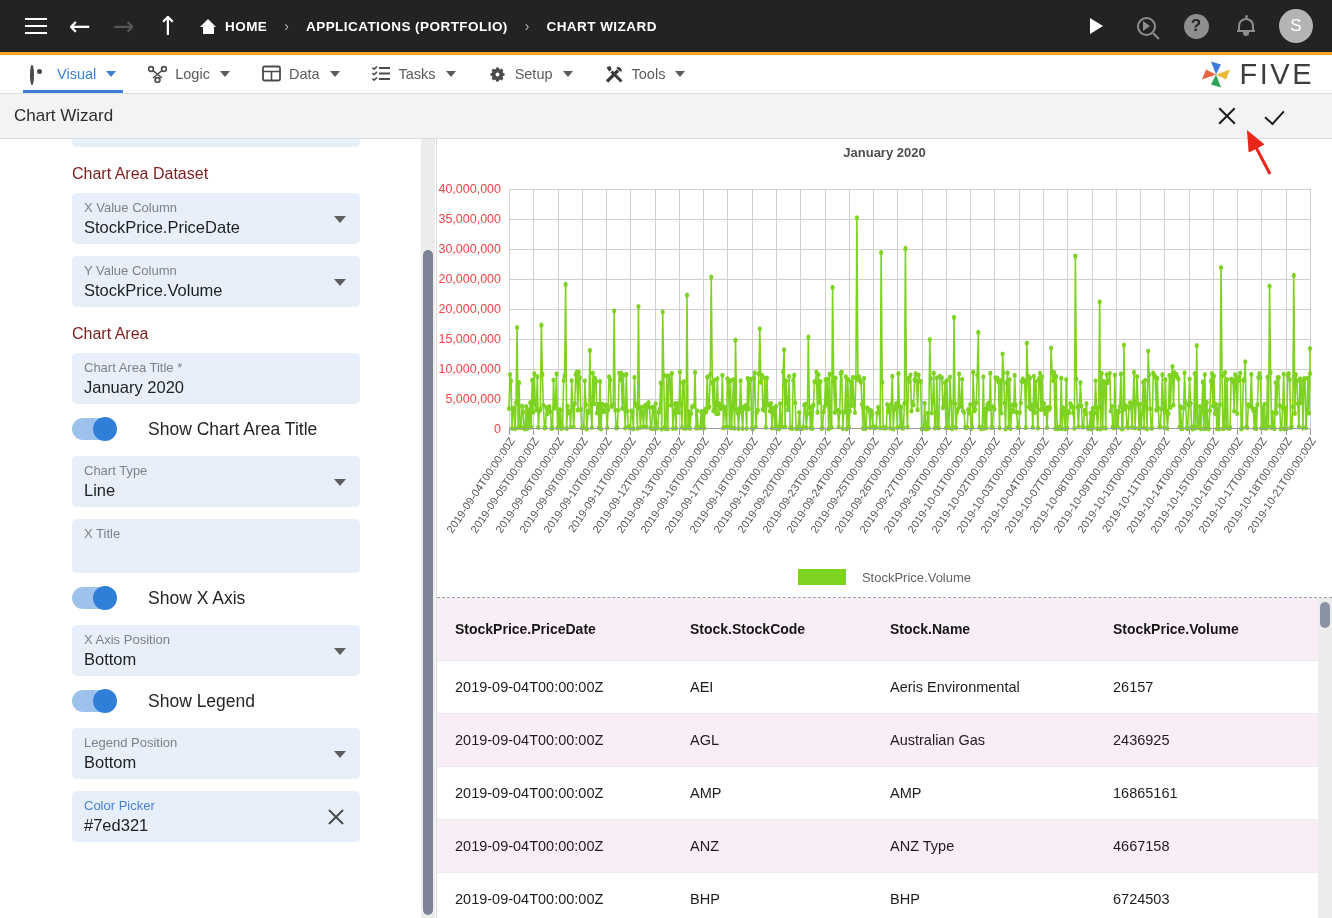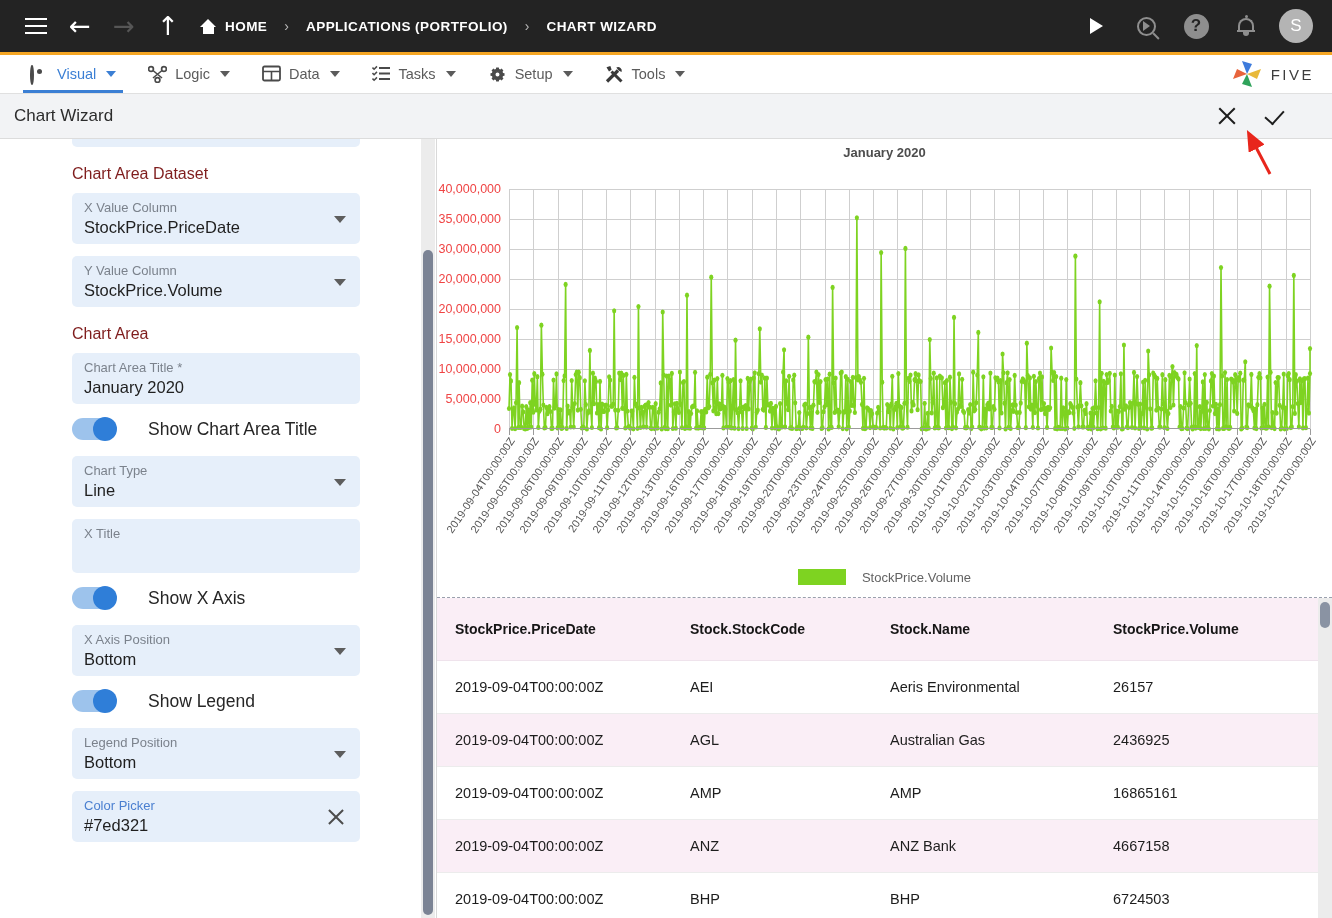--- a/index.html
+++ b/index.html
@@ -71,21 +71,21 @@
   .menuitem.active { color:#3b7fd4; }
   .menuitem.active:after {
     content:""; position:absolute; bottom:0; left:9px; right:9px; height:3px; background:#3b7fd4;
   }
   .caret { width:0;height:0;border-left:5px solid transparent;border-right:5px solid transparent;border-top:6px solid currentColor; margin-left:2px; }
   .mi-ic { width:19px; height:18px; position:relative; color:#4a4a4a; display:inline-block; flex:0 0 auto;}
 
   .eye { width:19px;height:13px;border:2px solid currentColor;border-radius:50% 50% 50% 50%/60% 60% 60% 60%; position:relative; top:2px; }
   .eye:after { content:""; position:absolute; left:5.2px; top:2.3px; width:5px;height:5px;border-radius:50%;background:currentColor; }
   .five-logo { position:absolute; right:18px; top:50%; transform:translateY(-50%); display:flex; align-items:center; gap:7px; }
-  .five-word { font-size:15px; letter-spacing:2.5px; color:#3d3d3d; font-family:"Liberation Sans", sans-serif; }
+  .five-word { font-size:29px; letter-spacing:2.5px; color:#3d3d3d; font-family:"Liberation Sans", sans-serif; }
 
   
   .wizhdr {
     height:45px; background:#f2f3f5; border-bottom:1px solid #dcdcdc;
     display:flex; align-items:center; padding:0 14px; position:relative;
   }
   .wizhdr .title { font-size:17px; color:#2c2c2c; }
   .wizhdr .acts { margin-left:auto; display:flex; align-items:center; gap:28px; padding-right:30px; }
   .xmark, .checkmark { width:22px; height:22px; cursor:pointer; position:relative; }
   .xmark:before,.xmark:after { content:""; position:absolute; left:0; top:10px; width:22px;height:2.2px;background:#1d1d1d; }
@@ -1381,21 +1381,21 @@
             </tr>
             <tr>
               <td>2019-09-04T00:00:00Z</td>
               <td>AMP</td>
               <td>AMP</td>
               <td>16865161</td>
             </tr>
             <tr class="alt">
               <td>2019-09-04T00:00:00Z</td>
               <td>ANZ</td>
-              <td>ANZ Bank</td>
+              <td>ANZ Type</td>
               <td>4667158</td>
             </tr>
             <tr>
               <td>2019-09-04T00:00:00Z</td>
               <td>BHP</td>
               <td>BHP</td>
               <td>6724503</td>
             </tr>
           </tbody>
       </table>

